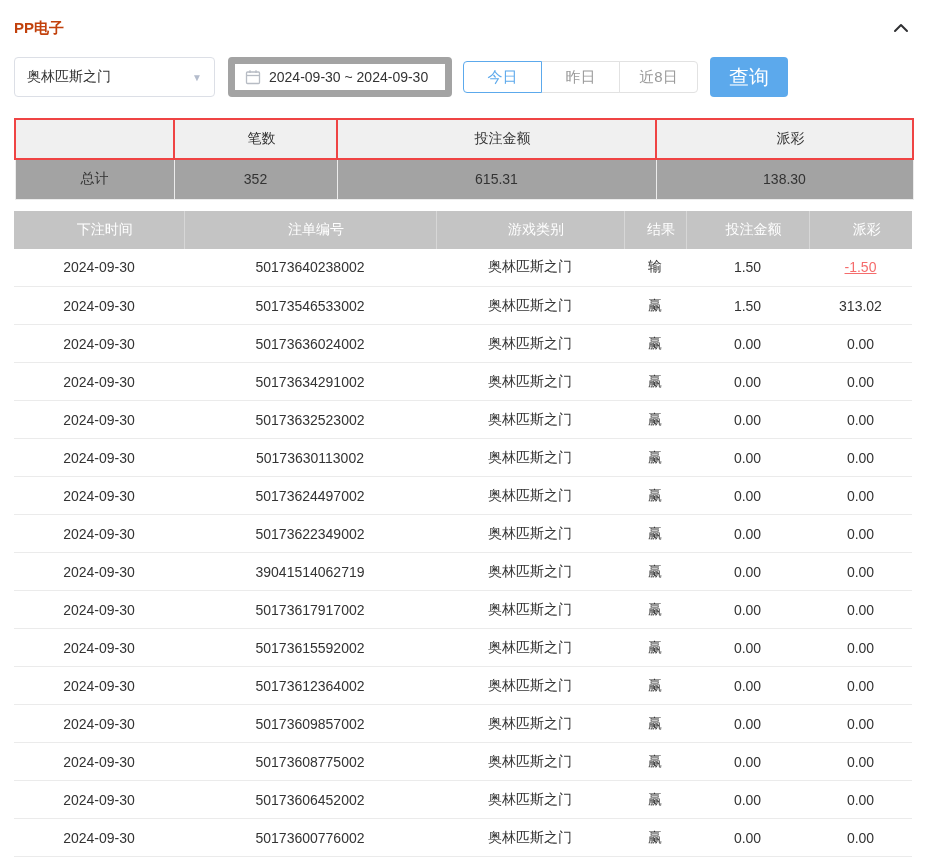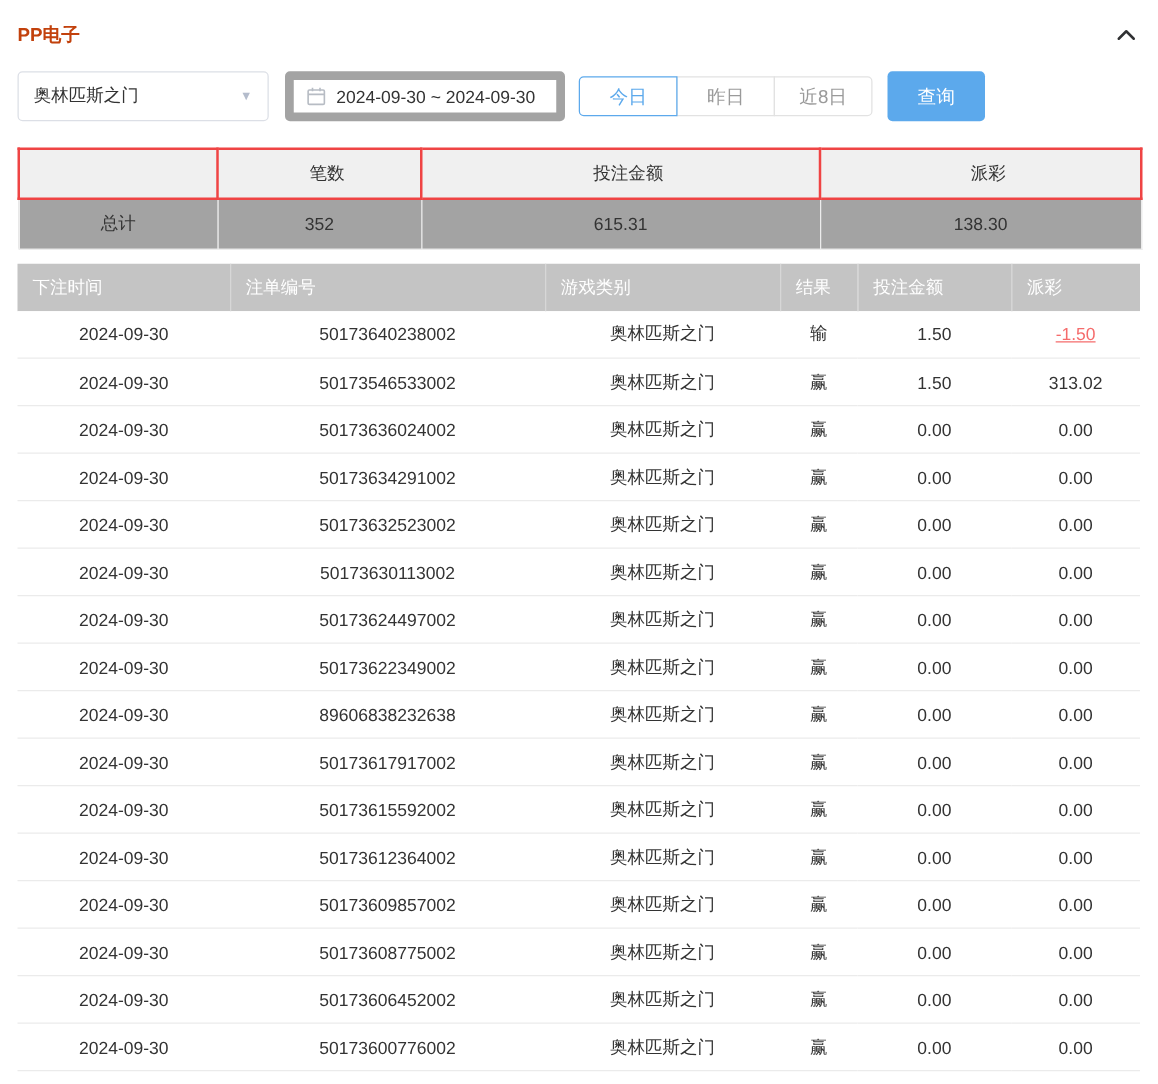--- a/index.html
+++ b/index.html
@@ -59,41 +59,41 @@
   .btn-group button:first-child { margin-left: 0; border-radius: 4px 0 0 4px; }
   .btn-group button:last-child { border-radius: 0 4px 4px 0; }
   .btn-group button.active {
     border-color: var(--accent); color: var(--accent);
     position: relative; z-index: 1;
   }
   .search-btn {
     margin-left: 12px; width: 78px; height: 40px;
     background: var(--accent); color: #fff;
     border: none; border-radius: 4px;
-    font-size: 15px; cursor: pointer;
+    font-size: 20px; cursor: pointer;
     font-family: inherit;
   }
 
   
   table { border-collapse: collapse; table-layout: fixed; width: 898px; font-size: 14px; }
   .summary { margin-top: 21px; }
   .summary th {
     background: #f0f0f0; height: 40px; font-weight: normal; color: #333;
     border: 2px solid #ef4444; text-align: center; padding-left: 12px;
   }
   .summary td {
     height: 40px; text-align: center; color: #333;
     border: 1px solid #ececec; background: #a3a3a3;
   }
 
   
   .bet-table { margin-top: 11px; }
   .bet-table thead th {
     background: #c4c4c4; color: #fff; font-weight: normal;
-    height: 38px; text-align: left;
+    height: 38px; text-align: center;
     border-right: 1px solid #d7d7d7;
     padding-left: 12px;
   }
   .bet-table thead th:last-child { border-right: none; }
   .bet-table tbody td {
     height: 38px; text-align: center; color: #333;
     border-bottom: 1px solid #ebebeb; background: #fff;
   }
   .bet-table tbody td.neg { color: var(--negative); text-decoration: underline; }
 </style>
@@ -250,21 +250,21 @@
     <td>2024-09-30</td>
     <td>50173622349002</td>
     <td>奥林匹斯之门</td>
     <td>赢</td>
     <td>0.00</td>
     <td>0.00</td>
   </tr>
 
   <tr>
     <td>2024-09-30</td>
-    <td>89606838232638</td>
+    <td>39041514062719</td>
     <td>奥林匹斯之门</td>
     <td>赢</td>
     <td>0.00</td>
     <td>0.00</td>
   </tr>
 
   <tr>
     <td>2024-09-30</td>
     <td>50173617917002</td>
     <td>奥林匹斯之门</td>

